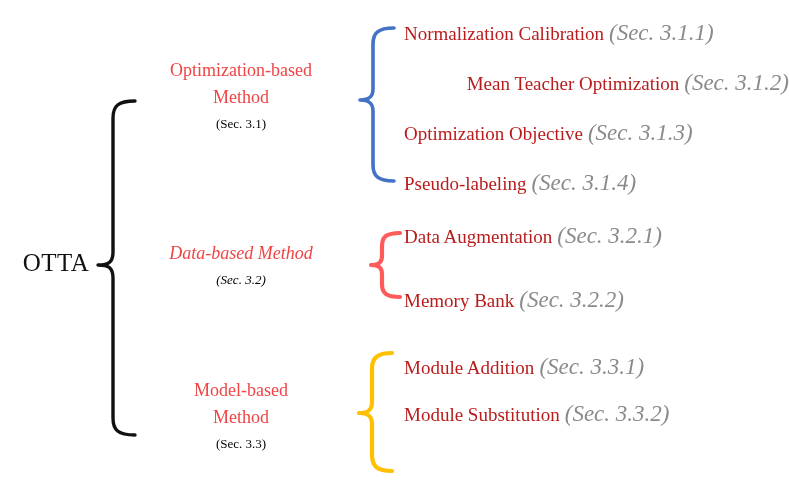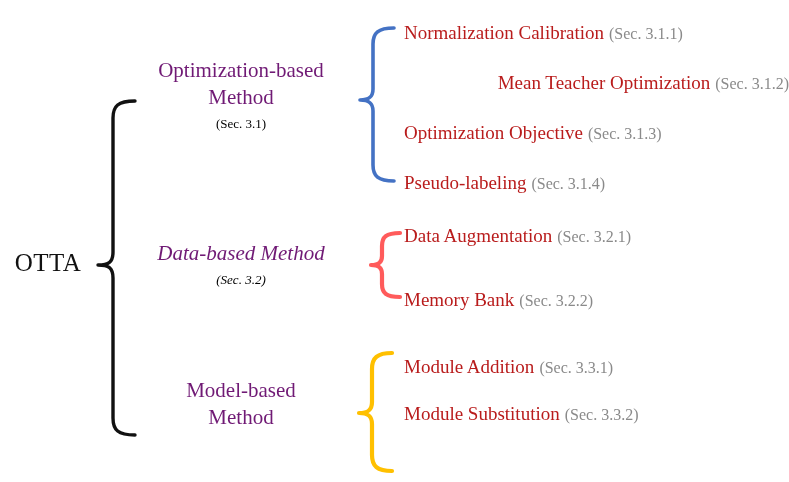--- a/index.html
+++ b/index.html
@@ -24,39 +24,39 @@
     width: 789px;
     height: 482px;
     pointer-events: none;
   }
   .node {
     position: absolute;
     box-sizing: border-box;
   }
   
   .root-label {
-    left: 0px;
+    left: 8px;
     top: 248px;
     width: 96px;
     text-align: center;
     font-size: 25px;
     letter-spacing: 0.5px;
     line-height: 30px;
     color: #111111;
   }
   
   .cat {
     width: 238px;
     left: 122px;
     text-align: center;
   }
   .cat .cat-title {
-    font-size: 21px;
+    font-size: 18px;
     line-height: 27px;
-    color: #701a75;
+    color: #ef4444;
   }
   .cat .cat-sec {
     font-size: 13px;
     line-height: 26px;
     color: #000000;
   }
   #cat-0 { top: 57px; }
   #cat-1 { top: 240px; font-style: italic; }
   #cat-2 { top: 377px; }
   
@@ -67,21 +67,22 @@
     white-space: nowrap;
     font-size: 19px;
     line-height: 24px;
   }
   .leaf .leaf-title {
     color: #b91c1c;
     margin-top: 45px;
   }
   .leaf .leaf-sec {
     color: #8a8a8a;
-    font-size: 16px;
+    font-style: italic;
+    font-size: 23px;
     margin-left: 5px;
   }
 </style>
 </head>
 <body>
 
 <div id="diagram">
 
   <svg id="brace-layer" viewBox="0 0 789 482" width="789" height="482" xmlns="http://www.w3.org/2000/svg">
 
@@ -129,20 +130,21 @@
   </div>
 
   <div class="node cat" id="cat-1">
     <div class="cat-title">Data-based Method</div>
     <div class="cat-sec">(Sec. 3.2)</div>
   </div>
 
   <div class="node cat" id="cat-2">
     <div class="cat-title">Model-based</div>
     <div class="cat-title">Method</div>
+    <div class="cat-sec">(Sec. 3.3)</div>
   </div>
 
   <div class="node leaf" style="top:21px;">
     <span class="leaf-title">Normalization Calibration</span><span class="leaf-sec">(Sec. 3.1.1)</span>
   </div>
   <div class="node leaf" style="top:71px;text-align:right;">
     <span class="leaf-title">Mean Teacher Optimization</span><span class="leaf-sec">(Sec. 3.1.2)</span>
   </div>
   <div class="node leaf" style="top:121px;">
     <span class="leaf-title">Optimization Objective</span><span class="leaf-sec">(Sec. 3.1.3)</span>

